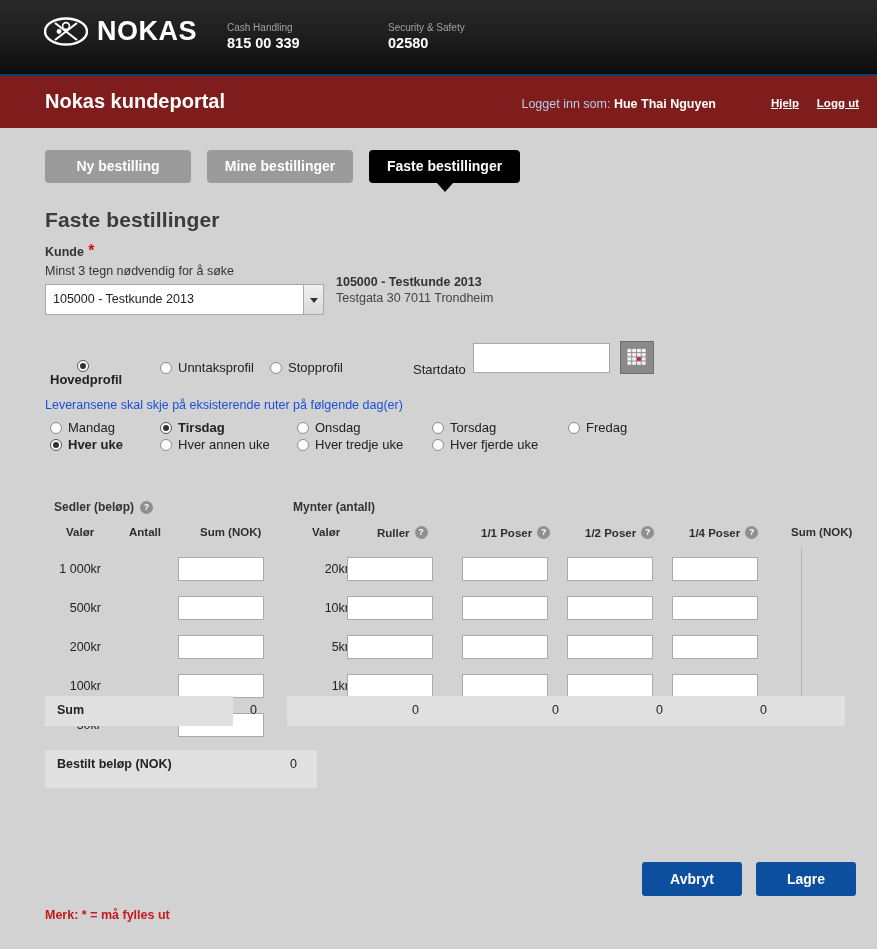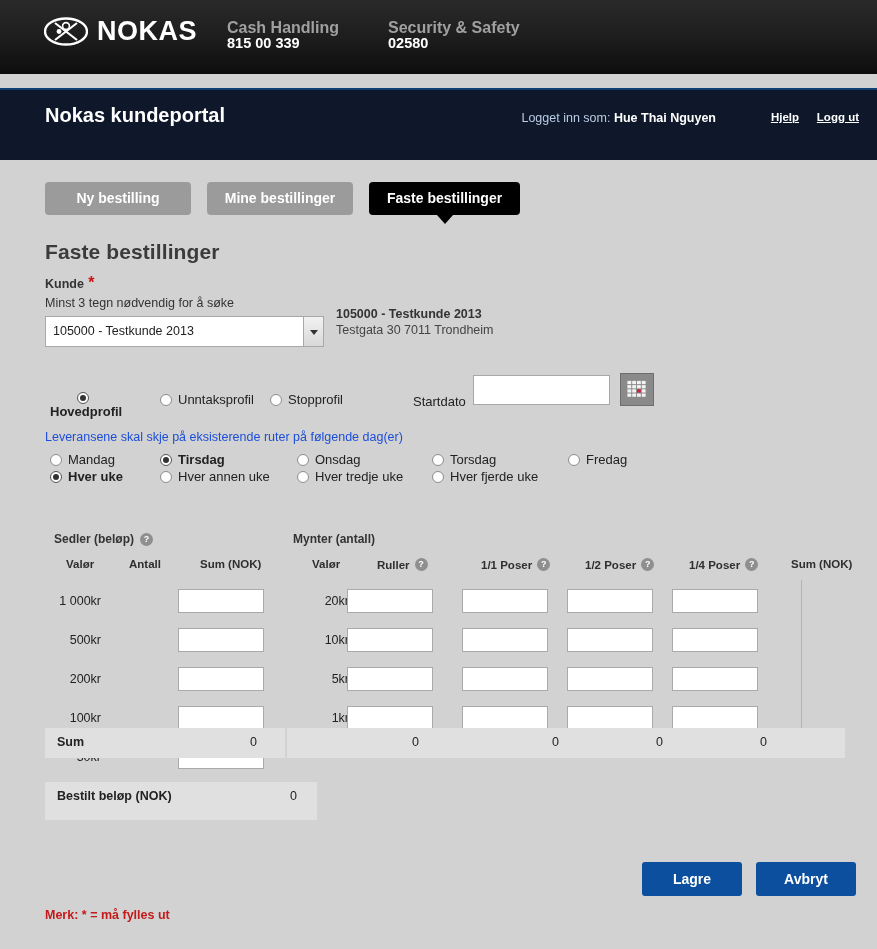--- a/index.html
+++ b/index.html
@@ -24,29 +24,28 @@
     display: flex; align-items: center; gap: 9px;
   }
   .logo-mark { width: 44px; height: 29px; display:block; }
   .logo-text {
     color: #ffffff; font-size: 27px; font-weight: bold;
     letter-spacing: .5px; line-height: 1;
   }
   .hdr-col { position: absolute; top: 21px; }
   .hdr-col.c1 { left: 227px; }
   .hdr-col.c2 { left: 388px; }
-  .hdr-label { color: #a0a0a0; font-size: 16px; font-weight: bold; line-height: 14px; }
+  .hdr-label { color: #a0a0a0; font-size: 10px; font-weight: normal; line-height: 14px; }
   .hdr-num { color: #ffffff; font-size: 14.5px; font-weight: bold; line-height: 17px; }
 
   
   .bluebar {
-    height: 72px; background: #0f172a;
+    height: 54px; background: #7f1d1d;
     border-top: 2px solid #103e73;
     position: relative;
-    margin-top: 14px;
   }
   .portal-title {
     position: absolute; left: 45px; top: 14px;
     color: #fff; font-size: 20px; font-weight: bold;
   }
   .loggedin {
     position: absolute; right: 161px; top: 21px;
     color: #b9cde5; font-size: 12.5px; white-space: nowrap;
   }
   .loggedin b { color: #ffffff; }
@@ -216,21 +215,21 @@
 
   .vdiv {
     position: absolute; left: 756px; top: 48px;
     width: 1px; height: 150px; background: #b4b4b4;
   }
 
   .sumbar {
     position: absolute; height: 30px;
     background: #e0e0e0;
   }
-  .sumbar.s1 { left: 0px; top: 196px; width: 240px; }
+  .sumbar.s1 { left: 0px; top: 196px; width: 188px; }
   .sumbar.s2 { left: 242px; top: 196px; width: 558px; }
   .sumbar .lbl {
     position: absolute; left: 12px; top: 7px;
     font-size: 12.5px; font-weight: bold; color: #222;
   }
   .sumbar .val {
     position: absolute; top: 7px;
     font-size: 12.5px; color: #222;
   }
   .s1 .val { left: 205px; }
@@ -486,17 +485,17 @@
     </div>
 
     <div class="totbar">
       <span class="lbl">Bestilt beløp (NOK)</span>
       <span class="val">0</span>
     </div>
   </div>
 </div>
 
 <div class="btnrow">
+  <button class="btn">Avbryt</button>
   <button class="btn">Lagre</button>
-  <button class="btn">Avbryt</button>
 </div>
 
 <div class="note">Merk: * = må fylles ut</div>
 
 </body></html>

